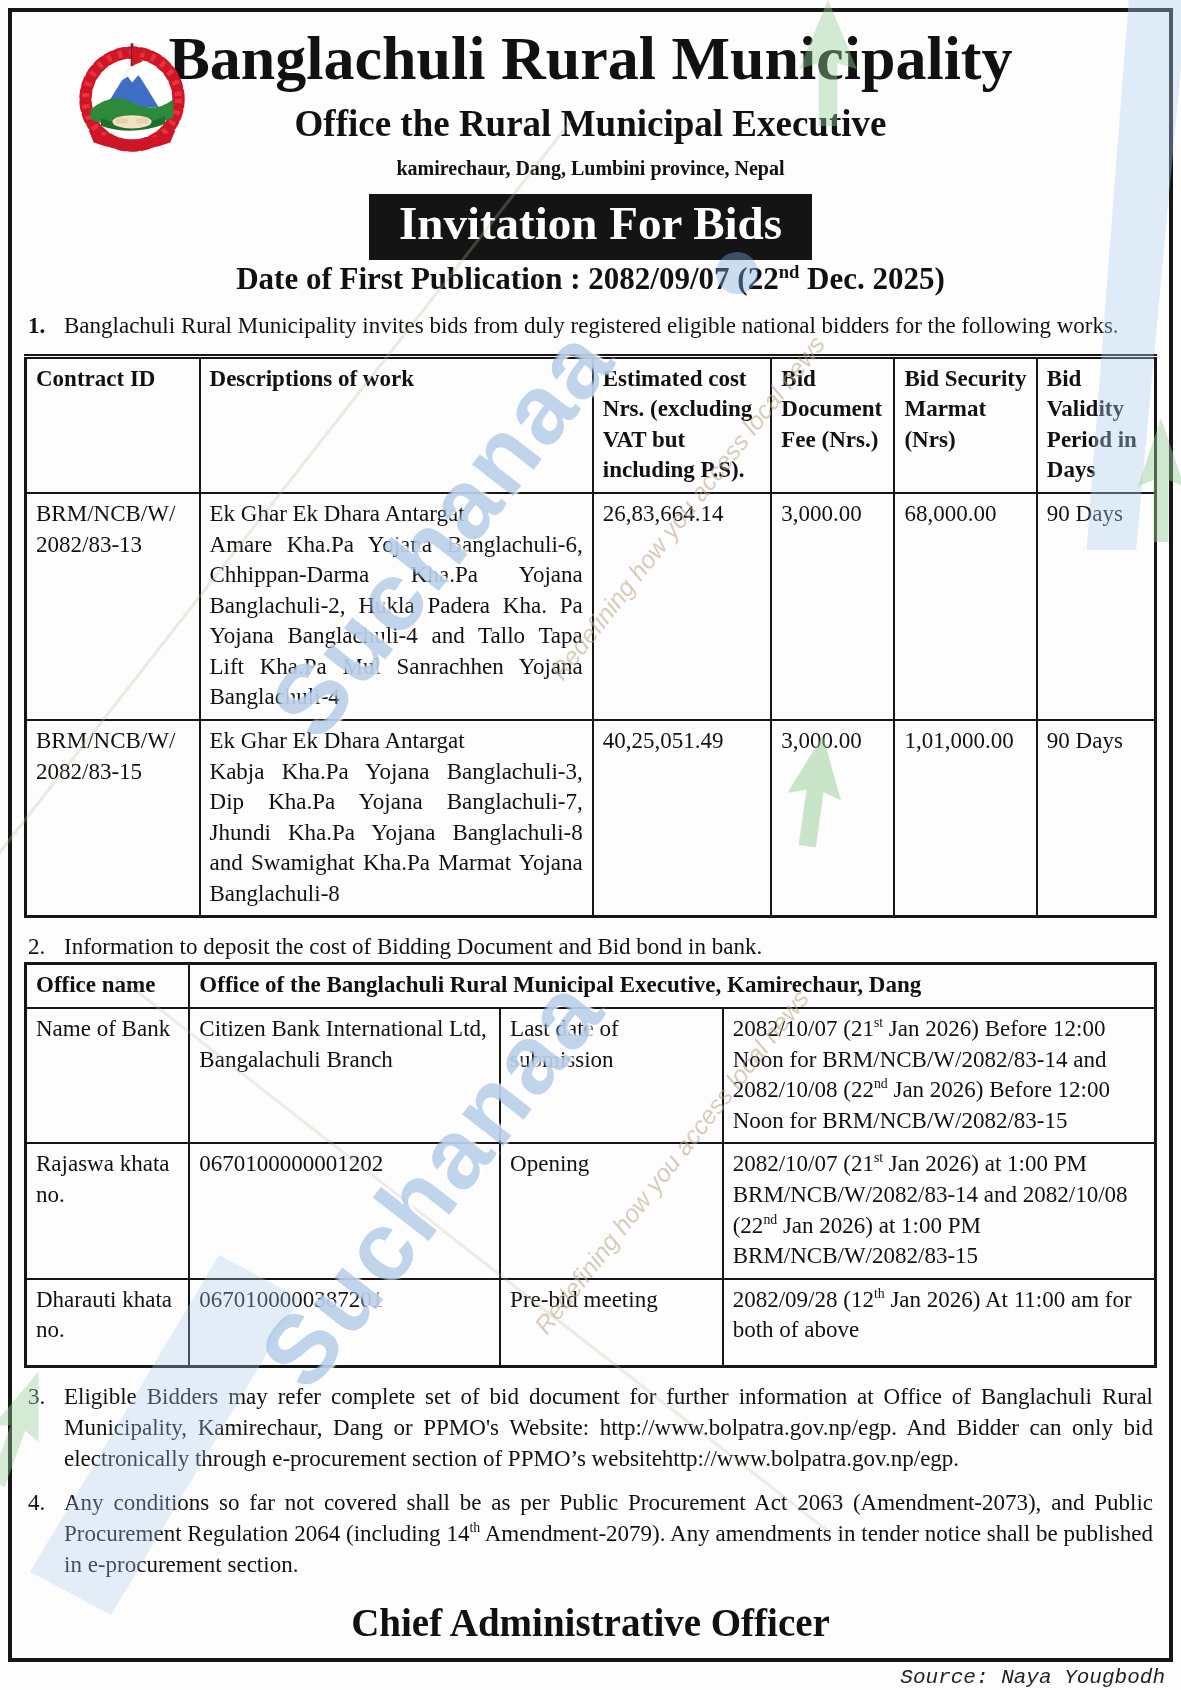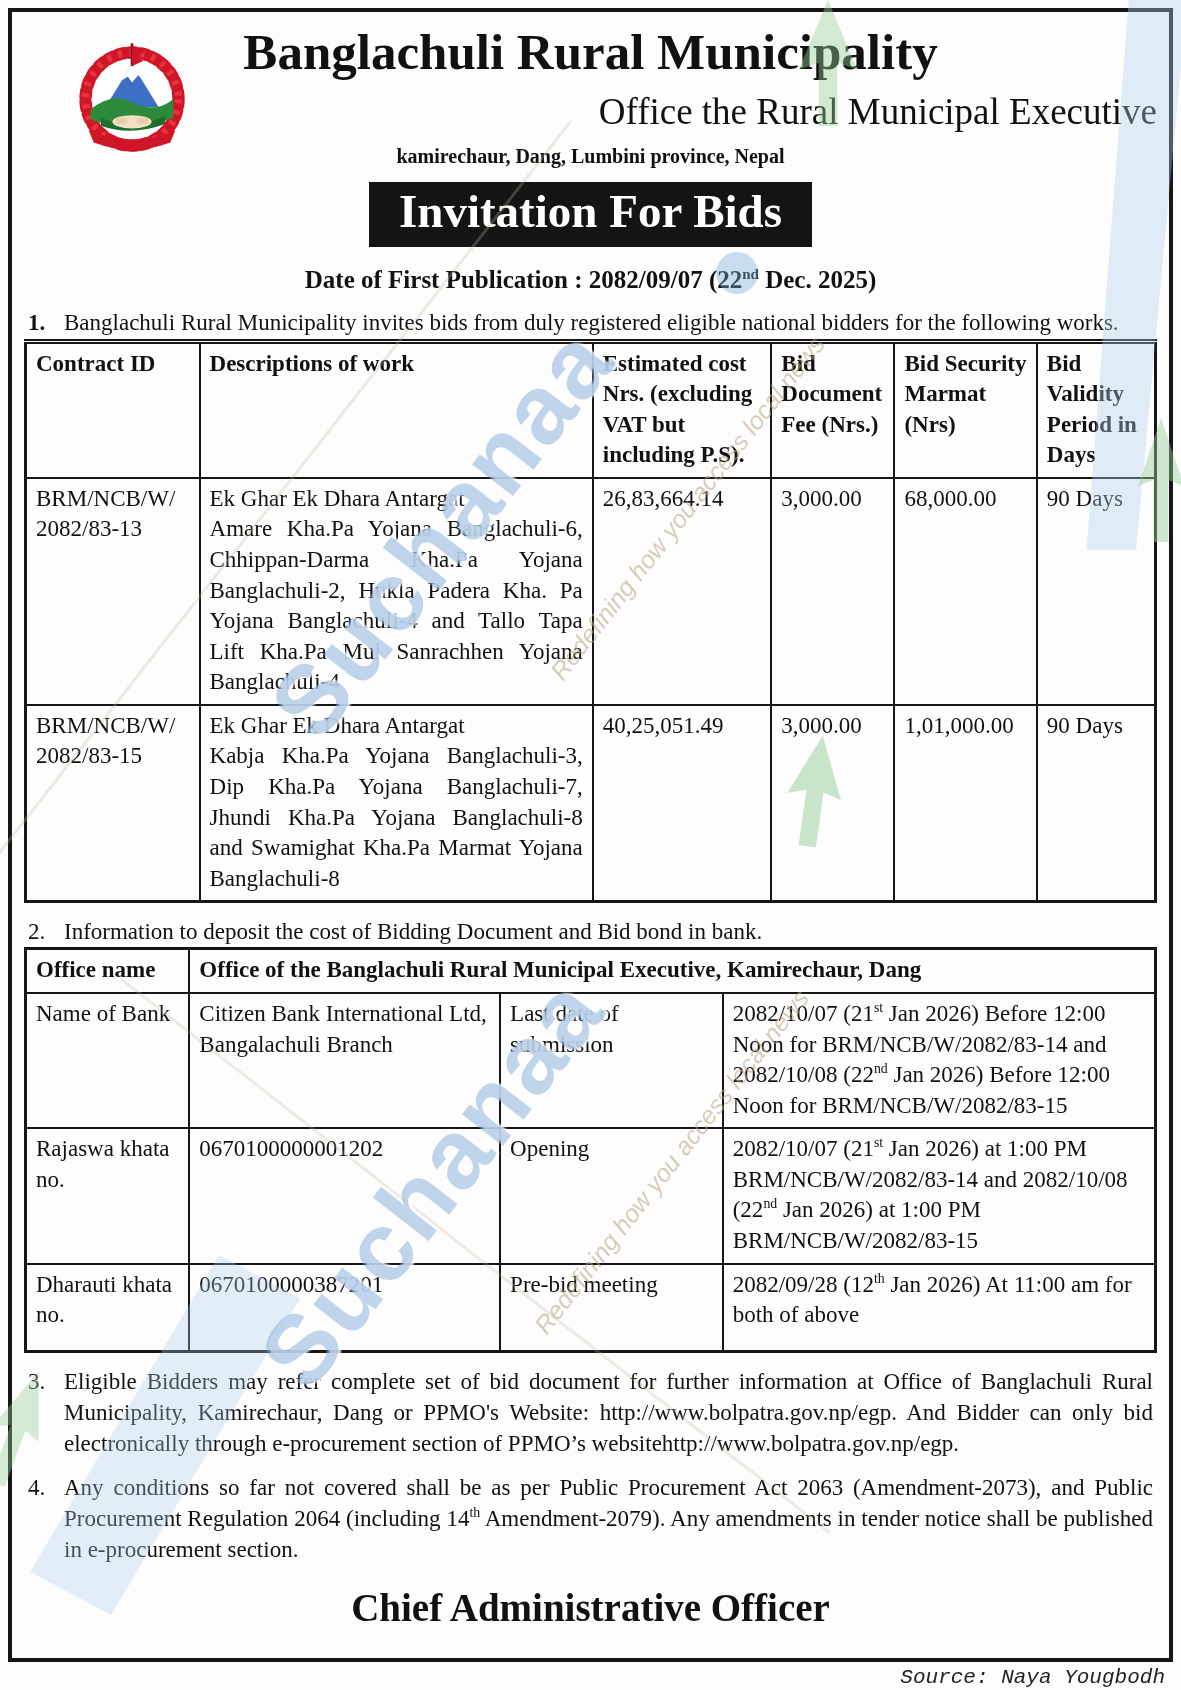--- a/index.html
+++ b/index.html
@@ -41,36 +41,36 @@
             transform:rotate(38deg);transform-origin:top left;}
   .sh-line2{left:120px;top:980px;width:3px;height:900px;background:rgba(198,178,150,0.25);
             transform:rotate(-52deg);transform-origin:top left;}
 
   
   .frame{position:absolute;left:8px;top:8px;width:1165px;height:1654px;box-sizing:border-box;
          border:4px solid #161616;padding:8px 12px 0;z-index:2;}
 
   .header{text-align:center;position:relative;}
   .logo{position:absolute;left:46px;top:8px;width:124px;height:126px;}
-  .t-muni{font-size:51px;font-weight:bold;margin:4px 0 0;line-height:1.1;}
-  .t-office{font-size:37px;font-weight:normal;margin:12px 0 0;line-height:1.1;text-align:right;}
+  .t-muni{font-size:62px;font-weight:bold;margin:4px 0 0;line-height:1.1;}
+  .t-office{font-size:37px;font-weight:bold;margin:12px 0 0;line-height:1.1;}
   .t-addr{font-size:20px;font-weight:bold;margin:12px 0 0;line-height:1.1;}
   .banner{display:inline-block;background:#141414;color:#fff;font-size:47px;font-weight:bold;
           padding:4px 30px 10px;margin-top:15px;line-height:1.1;text-align:center;}
-  .pubdate{font-size:25px;font-weight:bold;margin-top:19px;}
+  .pubdate{font-size:31px;font-weight:bold;margin-top:1px;}
 
   sup{font-size:60%;vertical-align:super;line-height:0;}
 
   .item{display:flex;font-size:23px;line-height:1.35;margin:13px 4px 0;}
   .item .num{min-width:36px;flex:0 0 36px;}
   .item .num.bold{font-weight:bold;}
   .item .txt{flex:1;text-align:justify;}
 
   table{width:100%;border-collapse:collapse;table-layout:fixed;}
-  .bids{border:3px solid #161616;border-top:5px double #161616;}
+  .bids{margin-top:13px;border:3px solid #161616;border-top:5px double #161616;}
   .bank{border:3px solid #161616;}
   th,td{border:2.5px solid #161616;vertical-align:top;padding:5px 9px 6px;
         font-size:23px;line-height:1.33;text-align:left;font-weight:normal;
         overflow:hidden;}
   th{font-weight:bold;}
   .bids tr.r1 td{height:196px;}
   .bids tr.r2 td{height:172px;}
   .bank tr.br1 td{height:112px;}
   .bank tr.br2 td{height:118px;}
   .bank tr.br3 td{height:74px;}

